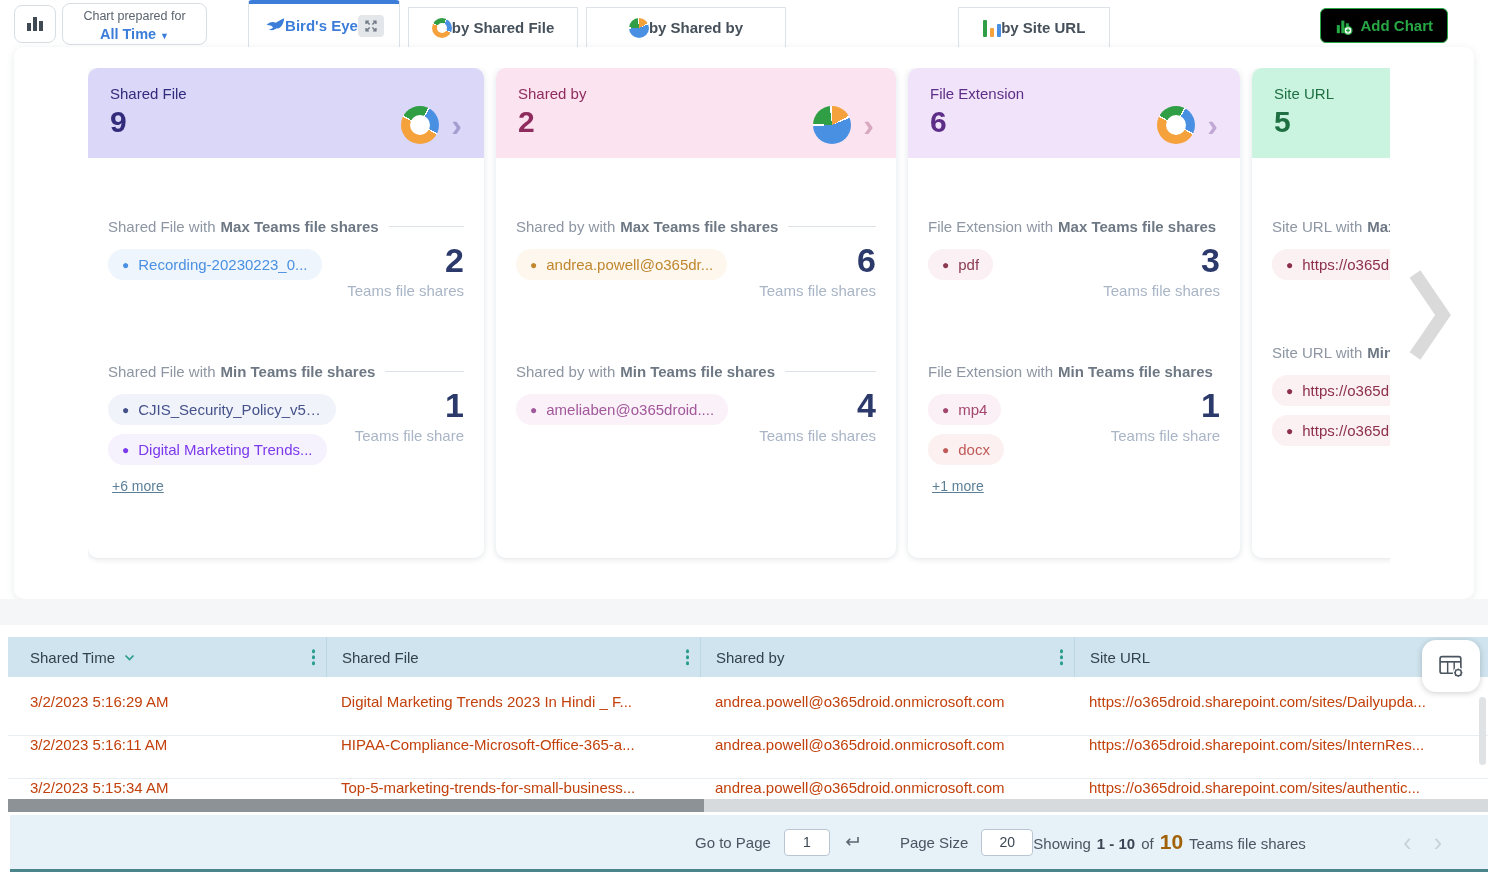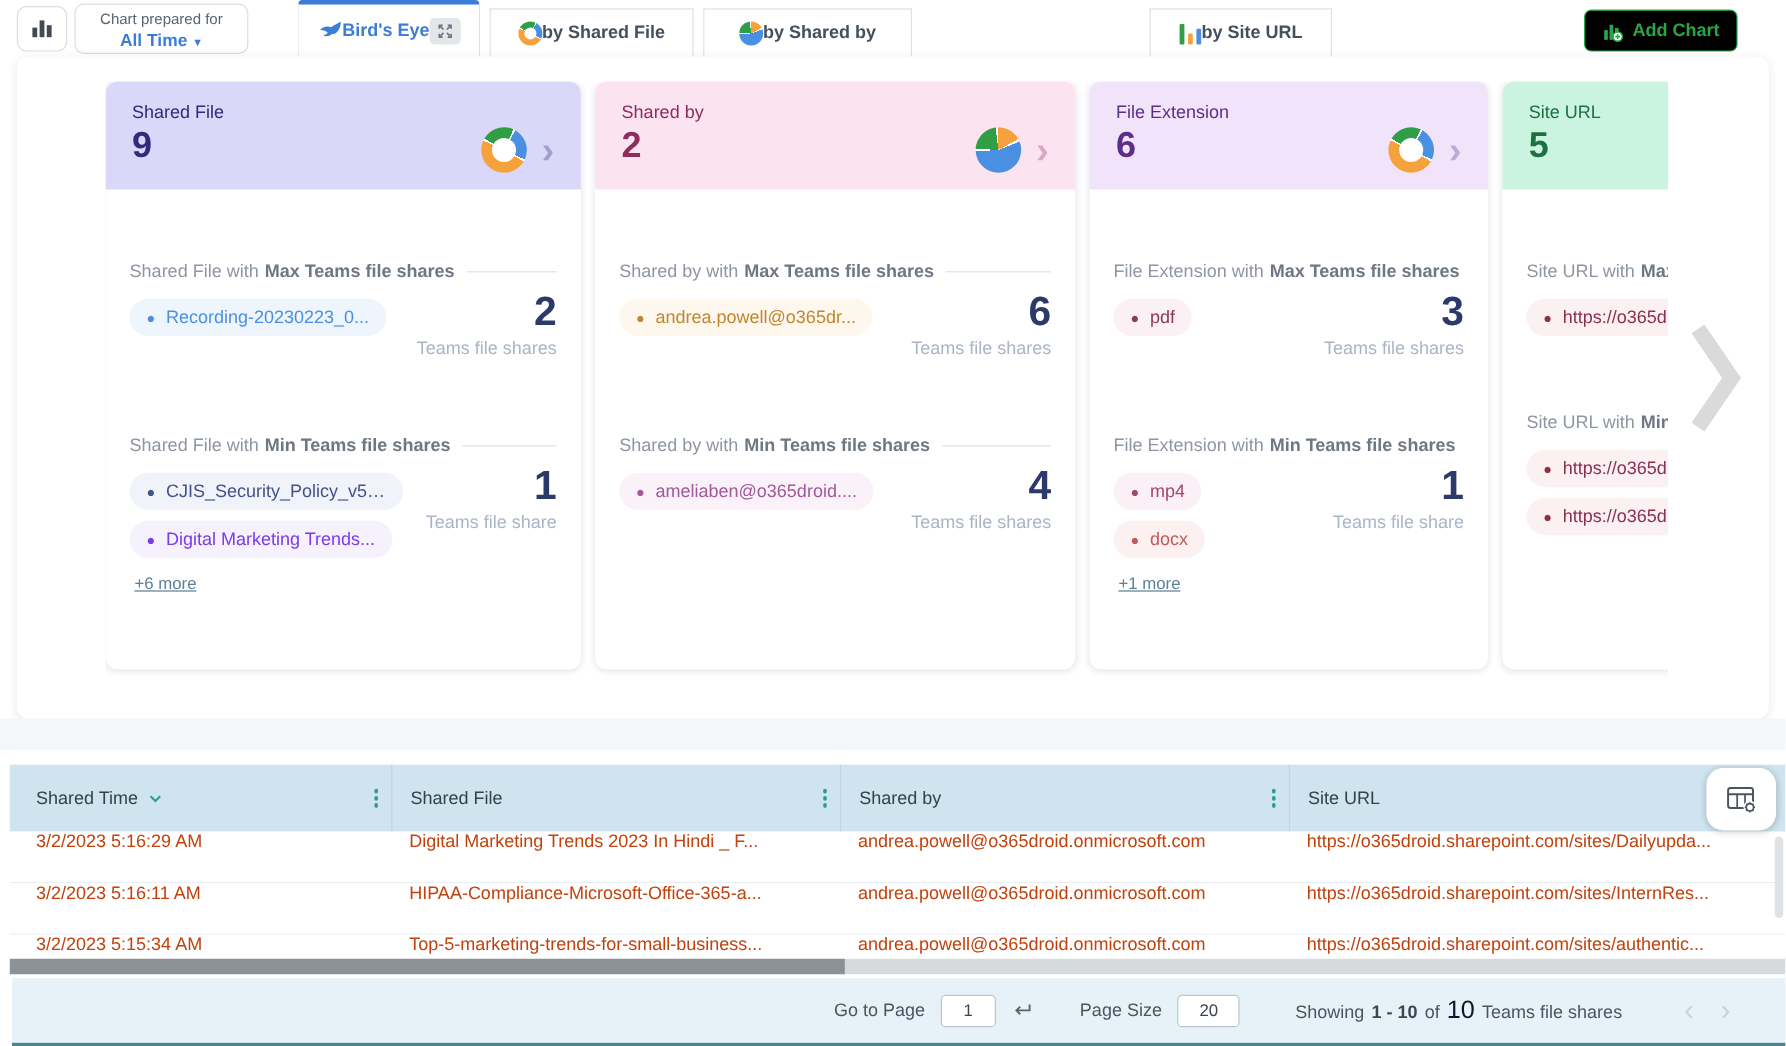--- a/index.html
+++ b/index.html
@@ -11,21 +11,21 @@
   .toolbar { position:absolute; top:0; left:0; width:1488px; height:47px; background:#fff; }
   .icon-btn { position:absolute; left:14px; top:5px; width:42px; height:38px; border:1px solid #d9dee3; border-radius:8px; background:#fff; display:flex; align-items:center; justify-content:center; cursor:pointer; }
   .prepared { position:absolute; left:62px; top:3px; width:145px; height:42px; border:1px solid #d9dee3; border-radius:8px; background:#fff; text-align:center; cursor:pointer; font-family:inherit; padding-top:4px; }
   .prep-label { display:block; font-size:12.5px; color:#5a6470; line-height:1.25; }
   .prep-value { display:block; font-size:14.5px; font-weight:700; color:#3b7dd8; line-height:1.25; }
   .caret { font-size:9px; margin-left:4px; color:#3b7dd8; }
 
   .tab { position:absolute; display:flex; align-items:center; justify-content:center; gap:0; background:#fff; border:1px solid #dce2e7; border-bottom:none; font-size:15px; font-weight:700; color:#45505b; cursor:pointer; }
   .tab.active { left:248px; top:0; height:47px; width:152px; border-top:4px solid #3b7dd8; color:#3b7dd8; border-radius:4px 4px 0 0; }
   .tab.t2 { left:408px; top:7px; height:40px; width:170px; }
-  .tab.t3 { left:586px; top:7px; height:40px; width:174px; }
+  .tab.t3 { left:586px; top:7px; height:40px; width:200px; }
   .tab.t4 { left:760px; top:7px; height:40px; width:190px; }
   .tab.t5 { left:958px; top:7px; height:40px; width:152px; }
   .expand-box { width:26px; height:22px; background:#e3e7ea; border-radius:4px; display:flex; align-items:center; justify-content:center; }
 
   .add-chart { position:absolute; right:40px; top:8px; height:35px; padding:0 14px; border:1.5px solid #28a745; color:#28a745; border-radius:6px; background:#000000; font-size:15px; font-weight:700; display:flex; align-items:center; gap:8px; cursor:pointer; font-family:inherit; }
 
   
   .donut { display:inline-block; border-radius:50%; position:relative;
     background:conic-gradient(from 120deg,#f5a23c 0 48.5%,#fff 48.5% 50%,#2f9e44 50% 73.5%,#fff 73.5% 75%,#4a90e2 75% 98.5%,#fff 98.5% 100%); }
   .donut::after { content:""; position:absolute; inset:5px; background:#fff; border-radius:50%; }
@@ -68,21 +68,21 @@
   .unit { font-size:15px; color:#a9b5c6; margin-top:5px; }
   .more { display:inline-block; margin-top:4px; margin-left:4px; font-size:14px; color:#5b7f97; text-decoration:underline; cursor:pointer; }
   .next-arrow { position:absolute; right:22px; top:218px; cursor:pointer; }
 
   
   .gapband { position:absolute; left:0; top:599px; width:1488px; height:26px; background:#f4f6f8; }
   .gapwhite { position:absolute; left:0; top:625px; width:1488px; height:12px; background:#fff; }
 
   
   .tablewrap { position:absolute; left:8px; top:637px; width:1480px; height:175px; background:#fff; overflow:hidden; }
-  .thead { position:absolute; top:0; left:0; width:100%; height:56px; background:#cfe4ee; display:flex; }
+  .thead { position:absolute; top:0; left:0; width:100%; height:40px; background:#cfe4ee; display:flex; }
   .th { position:relative; display:flex; align-items:center; font-size:15px; font-weight:500; color:#33424c; padding-left:15px; }
   .th + .th { border-left:1px solid #bcd8e5; }
   .th.w1 { width:318px; padding-left:22px; } .th.w2 { width:374px; } .th.w3 { width:374px; } .th.w4 { width:414px; }
   .sort { margin-left:9px; display:inline-flex; }
   .dots { position:absolute; right:11px; top:50%; transform:translateY(-50%); display:flex; flex-direction:column; gap:2.5px; cursor:pointer; }
   .dots i { width:3.5px; height:3.5px; border-radius:50%; background:#2a9d8f; }
   .tbody { position:absolute; top:56px; left:0; width:100%; }
   .trow { display:flex; height:43px; border-bottom:1px solid #e9eef3; font-size:15px; color:#c2410c; background:#fff; }
   .td { padding-left:15px; white-space:nowrap; overflow:hidden; }
   .td.w1 { width:318px; padding-left:22px; } .td.w2 { width:374px; } .td.w3 { width:374px; } .td.w4 { width:414px; }
@@ -91,23 +91,23 @@
   .hscroll .thumb { width:47%; height:100%; background:#8d9296; cursor:pointer; }
   .vscroll { position:absolute; right:2px; top:60px; width:7px; height:68px; background:#dfe3e6; border-radius:4px; cursor:pointer; }
 
   
   .footer { position:absolute; left:10px; top:815px; width:1478px; height:54px; background:#e7f1f8; display:flex; align-items:center; font-size:15px; color:#4a5562; }
   .goto-label { margin-left:685px; }
   .pg-input { width:46px; height:27px; margin-left:13px; border:1px solid #b9c6d2; border-radius:4px; text-align:center; font-size:14px; color:#3a4653; background:#fff; font-family:inherit; }
   .enter-ico { margin-left:13px; display:inline-flex; }
   .ps-label { margin-left:40px; }
   .ps-input { width:52px; height:27px; margin-left:13px; border:1px solid #b9c6d2; border-radius:4px; text-align:center; font-size:14px; color:#3a4653; background:#fff; font-family:inherit; }
-  .showing { margin-left:46px; display:flex; align-items:baseline; gap:6px; }
+  .showing { display:flex; align-items:baseline; gap:6px; }
   .showing .rng { font-weight:700; color:#3a4653; }
-  .showing .big { font-size:21px; font-weight:400; color:#0f172a; }
+  .showing .big { font-size:21px; font-weight:700; color:#a16207; }
   .pagenav { margin-left:auto; margin-right:46px; display:flex; gap:22px; font-size:25px; color:#c9d2da; line-height:1; }
   .pagenav span { cursor:pointer; }
   .teal-strip { position:absolute; left:10px; top:869px; width:1478px; height:3px; background:#4b858c; }
 </style>
 </head>
 <body>
 
 <div class="toolbar">
   <button class="icon-btn">
     <svg width="20" height="18" viewBox="0 0 20 18">

